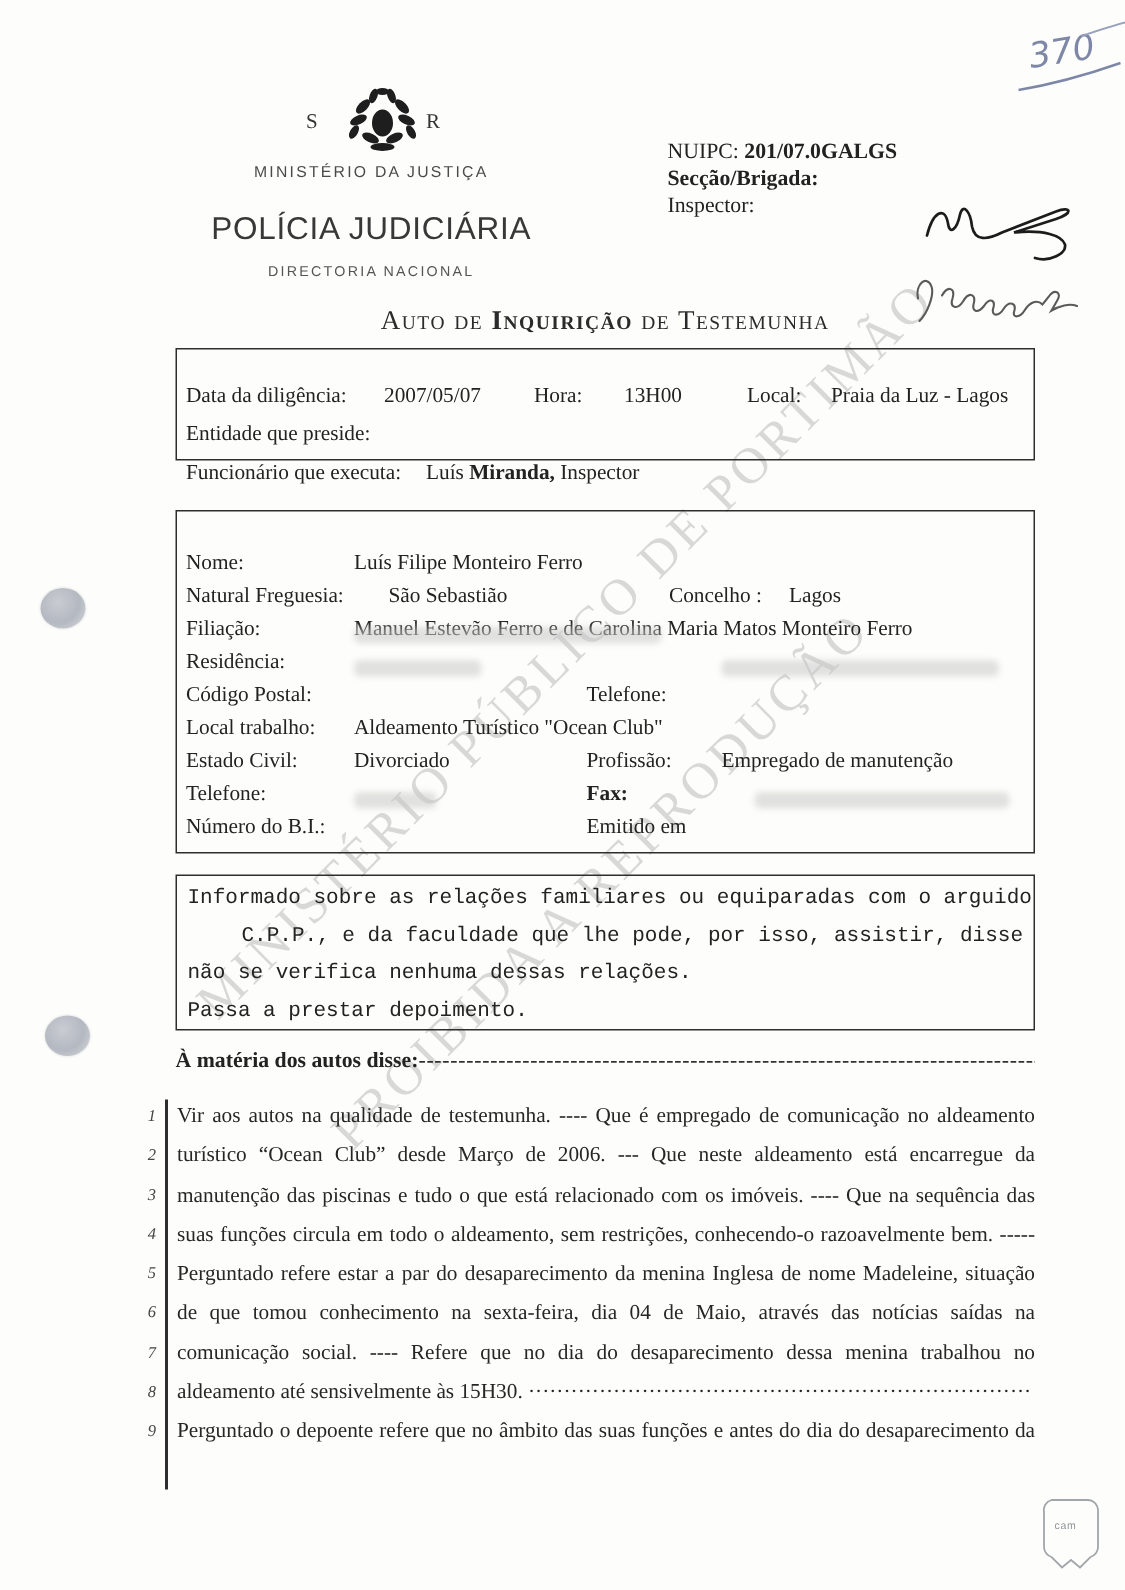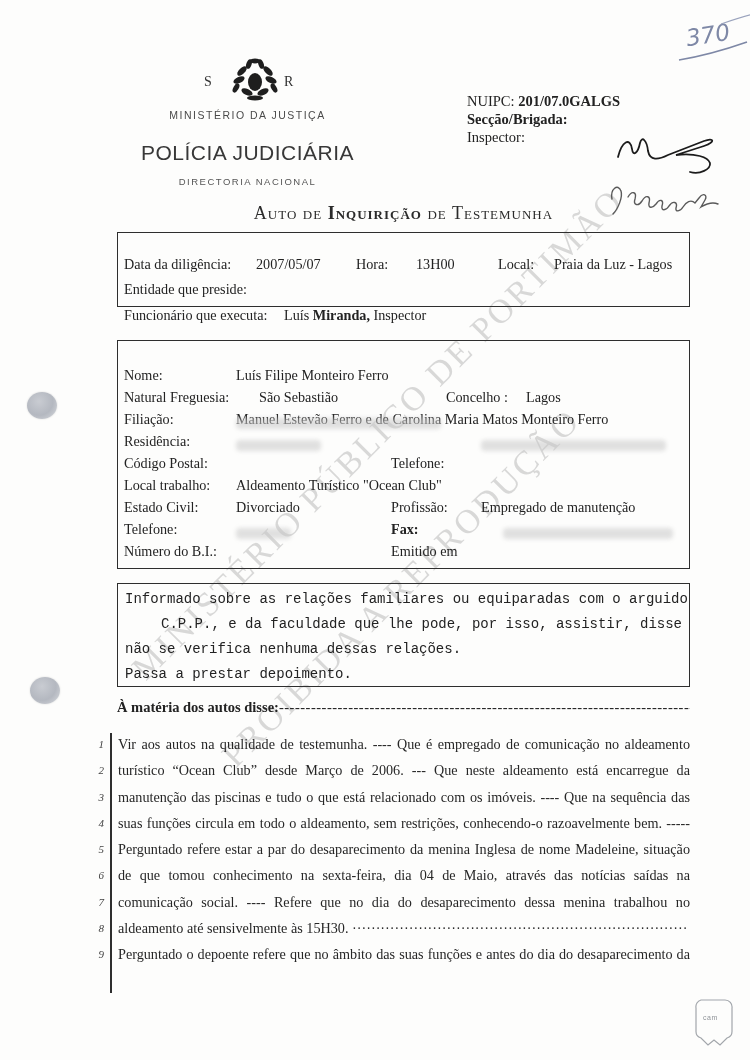--- a/index.html
+++ b/index.html
@@ -27,21 +27,21 @@
   
   .crest{position:absolute;left:195px;top:58px;}
   .crest-letter{position:absolute;top:74px;font-size:14px;color:#333;}
   .crest-s{left:204px;} .crest-r{left:284px;}
   .ministry{position:absolute;left:120px;top:109px;width:255px;text-align:center;
     font-family:"Liberation Sans",sans-serif;font-size:10.5px;letter-spacing:1.5px;color:#4a4a4a;}
   .org{position:absolute;left:110px;top:141px;width:275px;text-align:center;
     font-family:"Liberation Sans",sans-serif;font-size:21px;letter-spacing:.5px;color:#383838;}
   .directorate{position:absolute;left:120px;top:176px;width:255px;text-align:center;
     font-family:"Liberation Sans",sans-serif;font-size:9.5px;letter-spacing:1.5px;color:#555;}
-  .case-block{position:absolute;left:467px;top:92px;font-size:14.5px;line-height:18px;}
+  .case-block{position:absolute;left:445px;top:92px;font-size:14.5px;line-height:18px;}
   .case-block .bold{font-weight:bold;}
   
   .pagenum{position:absolute;left:686px;top:22px;font-family:"DejaVu Sans",sans-serif;
     font-style:italic;font-size:23px;color:#7e88a6;transform:rotate(-9deg);}
   .pagenum-svg{position:absolute;left:665px;top:14px;}
   .sig-svg{position:absolute;left:600px;top:115px;}
   
   .title{position:absolute;left:117px;top:203px;width:573px;text-align:center;
     font-variant:small-caps;font-size:18px;letter-spacing:1px;color:#2b2b2b;}
   .title .emph{font-weight:bold;}

